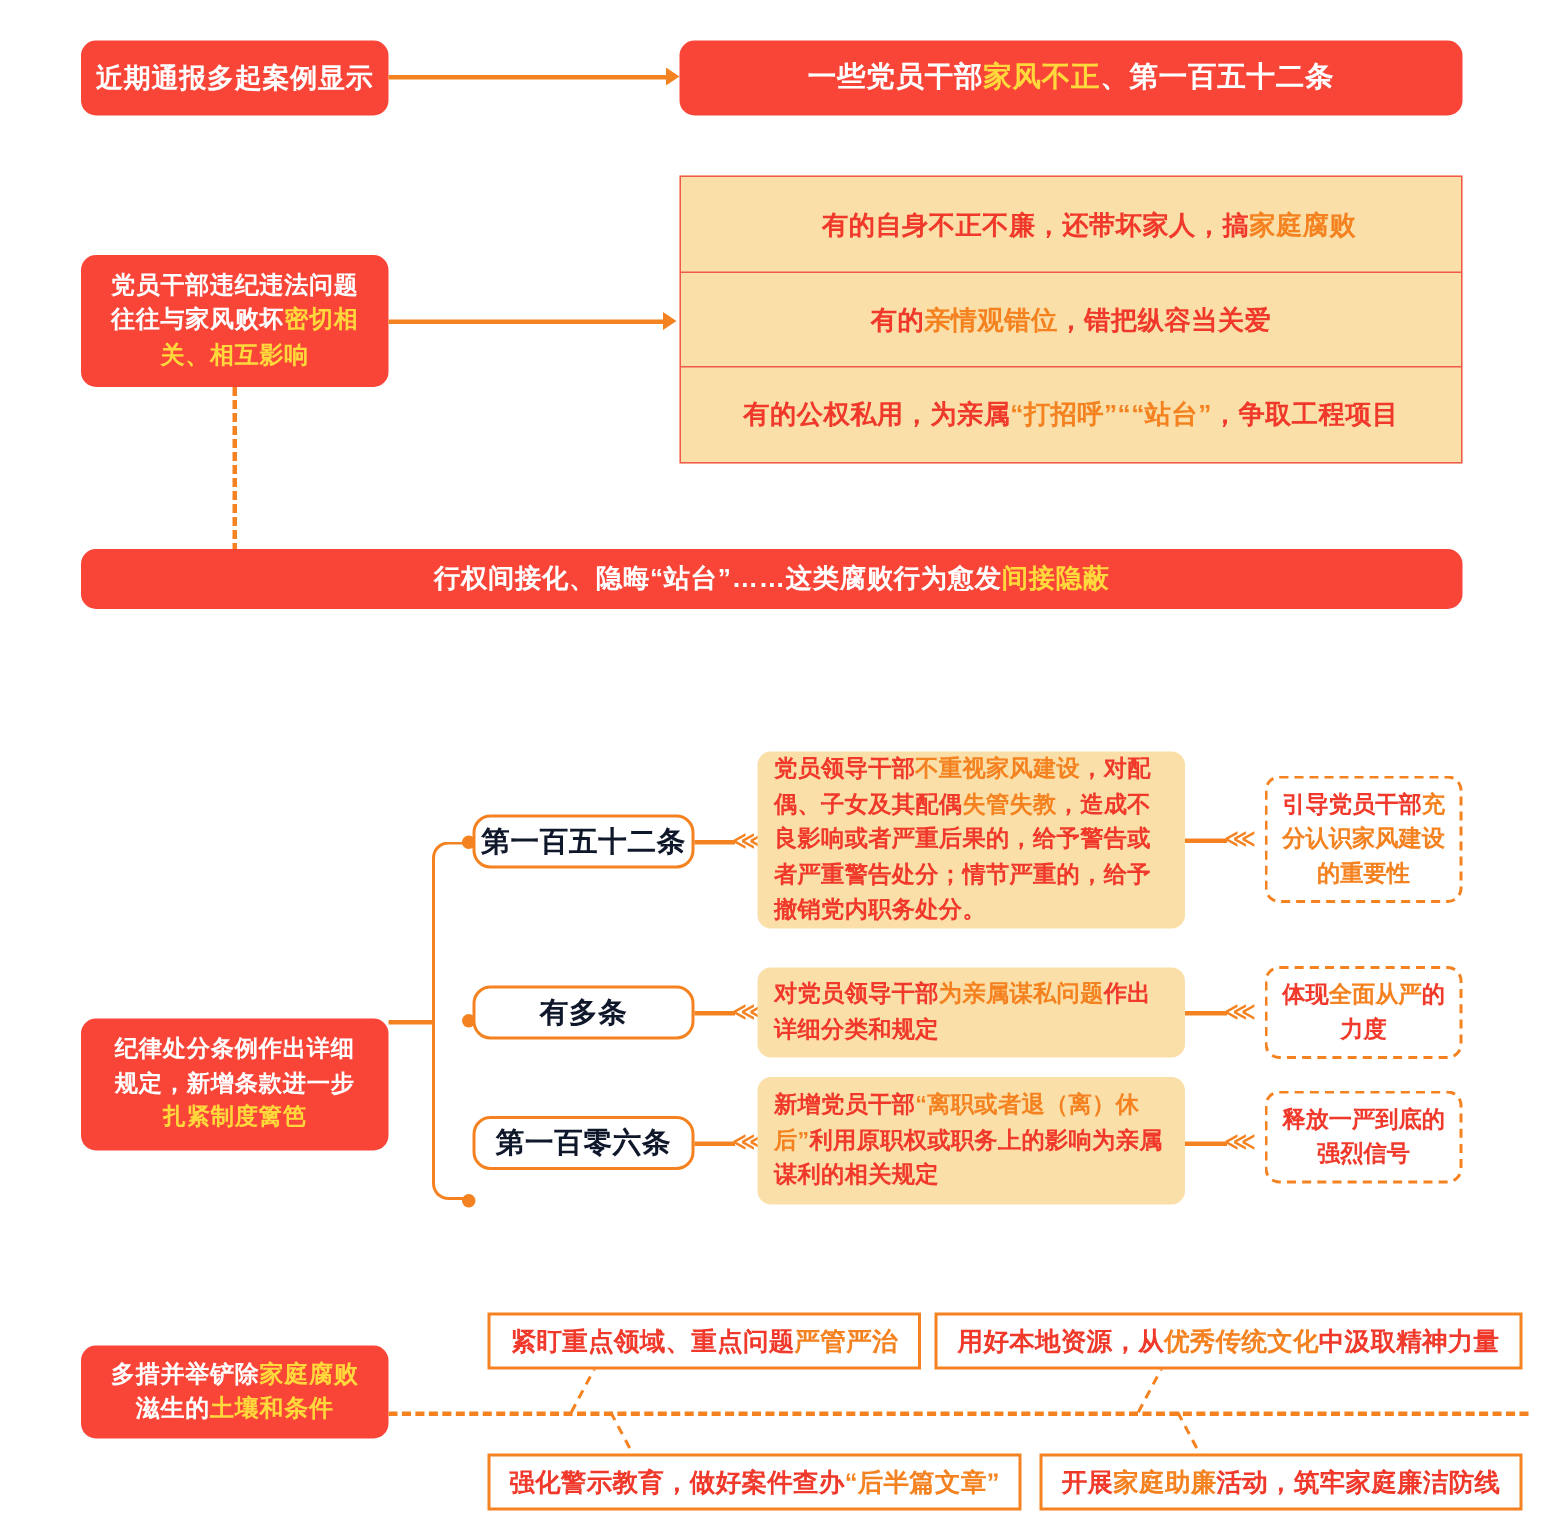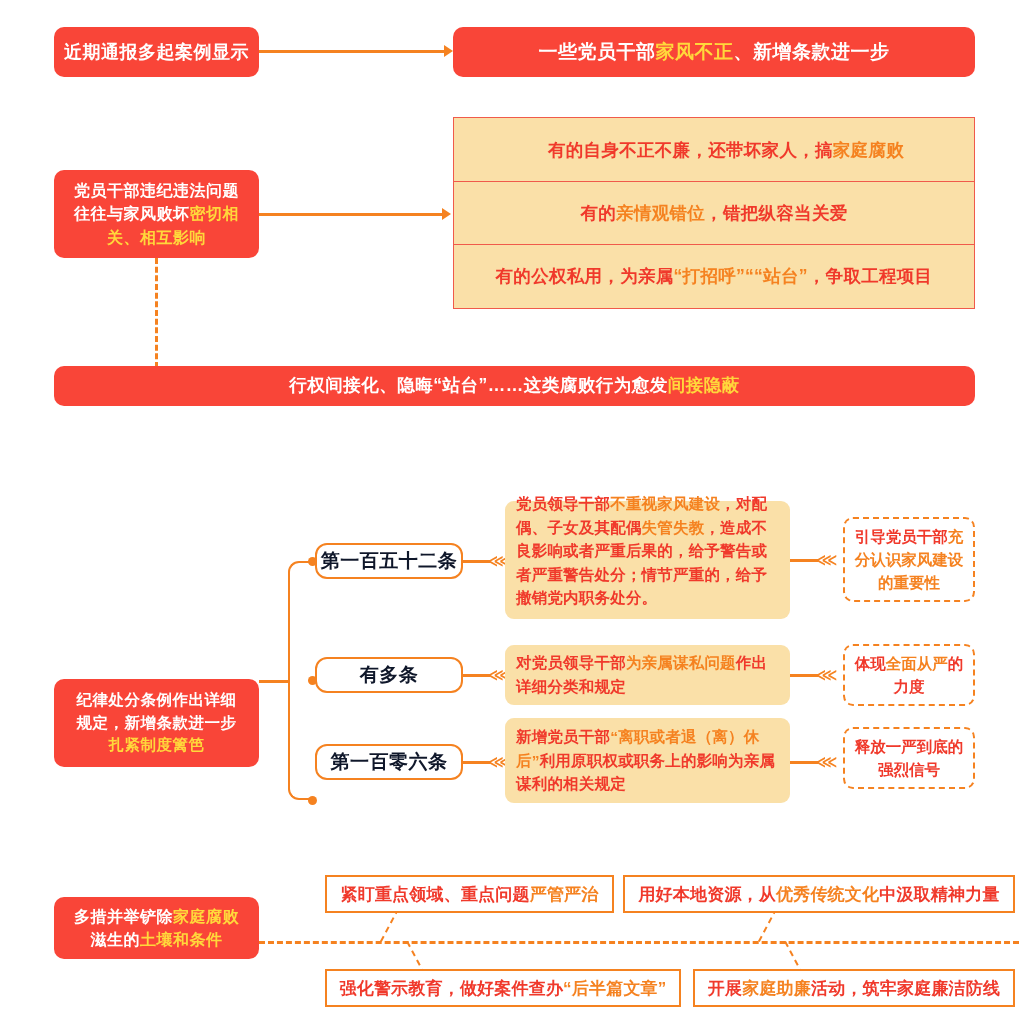--- a/index.html
+++ b/index.html
@@ -136,21 +136,21 @@
   <div class="redbox" style="left:54px;top:27px;width:205px;height:50px;font-size:18px;">
     <span>近期通报多起案例显示</span>
   </div>
 
   <div class="hline" style="left:259px;top:50px;width:190px;"></div>
   <div class="arrowhead" style="left:444px;top:45px;"></div>
 
   <div class="redbox" style="left:453px;top:27px;width:522px;height:50px;font-size:19px;">
     <span>一些党员干部</span>
       <span class="hl">家风不正</span>
-      <span>、新增条款进一步</span>
+      <span>、第一百五十二条</span>
   </div>
 
   <div class="redbox" style="left:54px;top:170px;width:205px;height:88px;font-size:16px;flex-direction:column;">
     <span>党员干部违纪违法问题</span>
     <span><span>往往与家风败坏</span><span class="hl">密切相</span></span>
     <span class="hl">关、相互影响</span>
   </div>
 
   <div class="hline" style="left:259px;top:213px;width:188px;"></div>
   <div class="arrowhead" style="left:442px;top:208px;"></div>
@@ -203,21 +203,21 @@
   </div>
   <div class="hline" style="left:463px;top:674px;width:27px;"></div>
   <div class="chev" style="left:488px;top:667px;">⋘</div>
 
   <div class="pillbox" style="left:315px;top:744px;width:148px;height:36px;">
     <span>第一百零六条</span>
   </div>
   <div class="hline" style="left:463px;top:761px;width:27px;"></div>
   <div class="chev" style="left:488px;top:754px;">⋘</div>
 
-  <div class="softbox" style="left:505px;top:501px;width:285px;height:118px;align-items:flex-end;">
+  <div class="softbox" style="left:505px;top:501px;width:285px;height:118px;">
     <span>
       <span>党员领导干部</span><span class="hl">不重视家风建设</span><span>，对配偶、子女及其配偶</span><span class="hl">失管失教</span><span>，造成不良影响或者严重后果的，给予警告或者严重警告处分；情节严重的，给予撤销党内职务处分。</span>
     </span>
   </div>
   <div class="hline" style="left:790px;top:559px;width:28px;"></div>
   <div class="chev" style="left:816px;top:552px;">⋘</div>
 
   <div class="softbox" style="left:505px;top:645px;width:285px;height:60px;">
     <span>
       <span>对党员领导干部</span><span class="hl">为亲属谋私问题</span><span>作出详细分类和规定</span>

